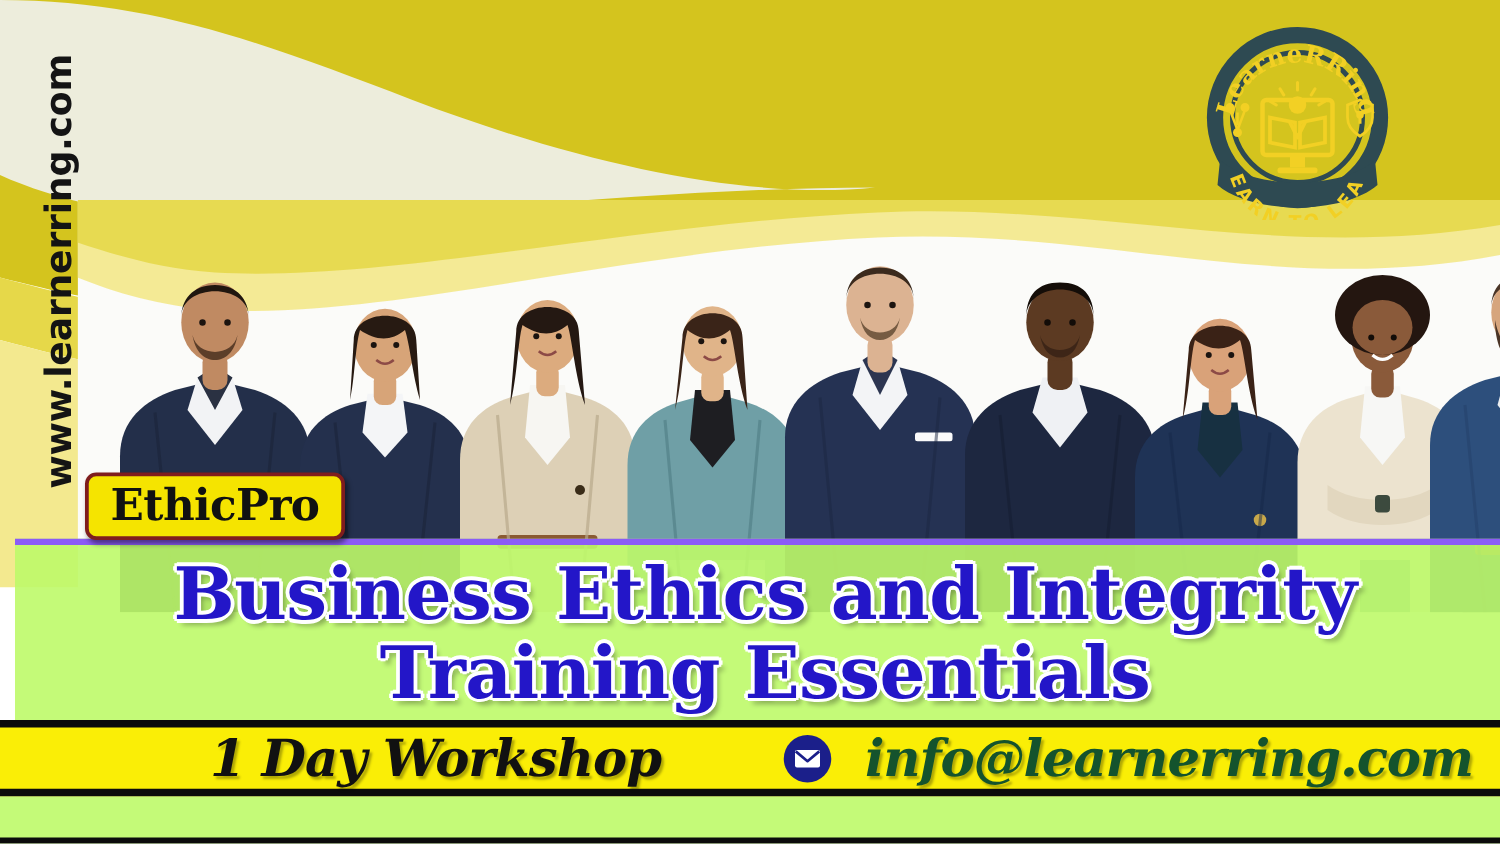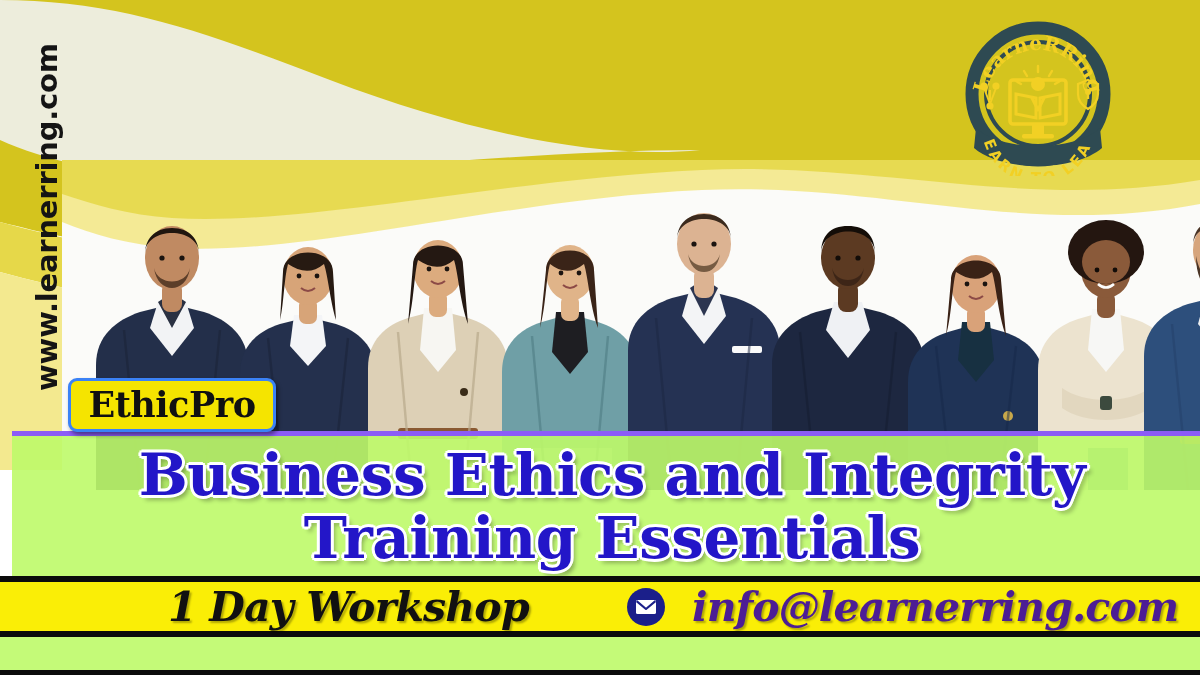--- a/index.html
+++ b/index.html
@@ -43,21 +43,21 @@
     width:1138px; height:330px;
     z-index:10; overflow:hidden;
   }
   #people-photo svg { display:block; }
 
   
   #ethicpro-badge {
     position:absolute; left:68px; top:378px;
     width:208px; height:54px;
     background:#F5E400;
-    border:3px solid #3b82f6;
+    border:3px solid #7f1d1d;
     border-radius:9px;
     z-index:22;
     box-shadow:2px 3px 4px rgba(0,0,0,0.45);
     display:flex; align-items:center; justify-content:center;
   }
   #ethicpro-label {
     font-family:"DejaVu Serif", serif;
     font-weight:bold; font-size:35px;
     color:#111111; letter-spacing:-0.5px;
     line-height:1; white-space:nowrap;
@@ -110,21 +110,21 @@
     text-shadow:2px 2px 2px rgba(0,0,0,0.30);
   }
   #email-icon {
     position:absolute; left:626px;
     width:40px; height:40px;
   }
   #contact-email {
     position:absolute; left:692px;
     font-family:"DejaVu Serif", serif;
     font-weight:bold; font-size:41px;
-    color:#4c1d95; letter-spacing:-0.9px;
+    color:#14532d; letter-spacing:-0.9px;
     white-space:nowrap;
     text-shadow:2px 2px 2px rgba(0,0,0,0.30);
   }
 
   
   #bottom-strip {
     position:absolute; left:0; top:637px;
     width:1200px; height:38px;
     background:rgba(190,250,105,0.90);
     border-bottom:5px solid #0b0b0b;

